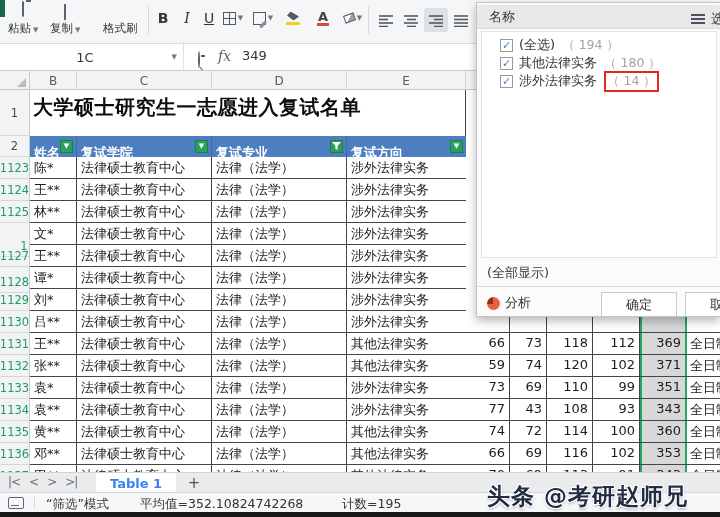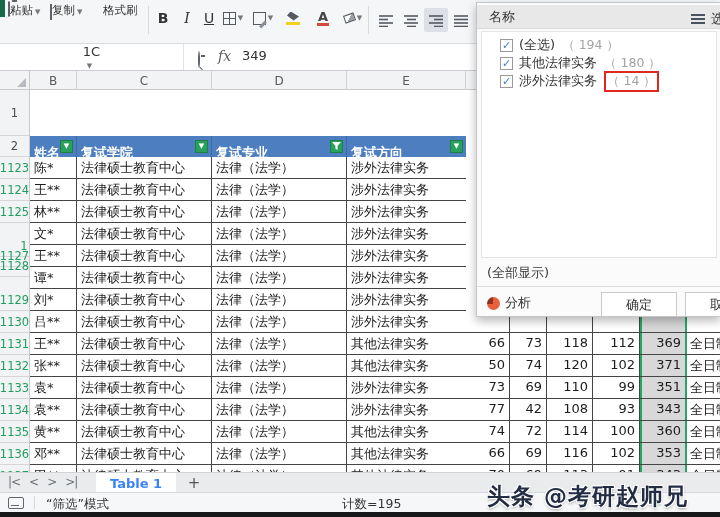--- a/index.html
+++ b/index.html
@@ -5,21 +5,21 @@
   * { margin:0; padding:0; box-sizing:border-box; }
   html,body { background:#fff; }
   .app {
     position:relative; width:720px; height:517px; overflow:hidden;
     font-family:"DejaVu Sans","Liberation Sans",sans-serif; background:#fff;
     font-size:13px; color:#222;
   }
   
   .toolbar { position:absolute; left:0; top:0; width:720px; height:44px; background:#f5f6f7; border-bottom:1px solid #d9dcdf; }
   .green-edge { position:absolute; left:0; top:0; width:5px; height:17px; background:#17694a; }
-  .tbtn { position:absolute; display:flex; flex-direction:row; align-items:center; color:#333; font-size:11.5px; }
+  .tbtn { position:absolute; display:flex; flex-direction:column; align-items:center; color:#333; font-size:11.5px; }
   .tbtn .ticon { height:16px; margin-top:2px; }
   .tbtn .tlabel { margin-top:3px; white-space:nowrap; }
   .caret { font-size:7px; color:#777; margin-left:2px; }
   .clip-icon { width:13px; height:13px; border:1.2px solid #5f646b; border-radius:2px; position:relative; }
   .clip-icon:before { content:""; position:absolute; left:3px; top:-3px; width:5px; height:3px; background:#5f646b; }
   .copy-icon { width:11px; height:12px; border:1.2px solid #5f646b; position:relative; background:#f5f6f7; }
   .copy-icon:before { content:""; position:absolute; left:-4px; top:-4px; width:11px; height:12px; border:1.2px solid #5f646b; background:#f5f6f7; z-index:-1; }
   .brush-icon { width:12px; height:8px; background:#5f646b; clip-path:polygon(0 0,100% 0,100% 45%,60% 45%,60% 100%,40% 100%,40% 45%,0 45%); }
   .fmt { position:absolute; top:6px; width:22px; height:24px; display:flex; align-items:center; justify-content:center; color:#333; font-size:14px; }
   .sep { position:absolute; top:6px; width:1px; height:28px; background:#d8dadd; }
@@ -29,21 +29,21 @@
   .pen-icon:before { content:""; position:absolute; right:-2px; bottom:-2px; width:8px; height:3px; background:#8a8f96; transform:rotate(-45deg); }
   .bucket-icon { width:12px; height:9px; background:#555a61; clip-path:polygon(30% 0,100% 55%,55% 100%,0 45%); }
   .ylw-bar { width:14px; height:3px; background:#f3cf1e; margin-top:1px; }
   .red-bar { width:12px; height:3px; background:#d6493c; margin-top:1px; }
   .a-glyph { font-size:13px; font-weight:bold; color:#444; line-height:11px; }
   .eraser-icon { width:11px; height:8px; background:linear-gradient(135deg,#fff 50%,#9aa0a7 50%); border:1.2px solid #555a61; transform:rotate(-20deg); }
   .align-btn { position:absolute; top:8px; width:24px; height:24px; display:flex; align-items:center; justify-content:center; border-radius:2px; }
   .align-btn.active { background:#dde1e6; }
   
   .fbar { position:absolute; left:0; top:44px; width:720px; height:27px; background:#fff; border-bottom:1px solid #c9cdd1; }
-  .namebox { position:absolute; left:0; top:0; width:184px; height:26px; border-right:1px solid #e0e2e5; display:flex; align-items:center;flex-direction:column; }
+  .namebox { position:absolute; left:0; top:0; width:184px; height:26px; border-right:1px solid #e0e2e5; display:flex; align-items:center; }
   .namebox .nval { flex:1; text-align:center; font-size:13px; color:#333; }
   .namebox .caret { margin-right:6px; }
   .mag { position:relative; width:10px; height:10px; border:1.4px solid #5a5f66; border-radius:50%; }
   .mag:before { content:""; position:absolute; left:2px; top:3.2px; width:4px; height:1.4px; background:#5a5f66; }
   .mag:after { content:""; position:absolute; right:-3.5px; bottom:-2.5px; width:4px; height:1.4px; background:#5a5f66; transform:rotate(45deg); }
   .fx { font-family:"DejaVu Serif","Liberation Serif",serif; font-style:italic; font-size:14px; color:#5a5f66; }
   .fval { position:absolute; left:242px; top:4px; font-size:13px; color:#333; }
   
   .colhead { position:absolute; left:0; top:71px; width:476px; height:19px; background:#f2f3f4; border-bottom:1px solid #c9c9c9; }
   .colhead .cell { position:absolute; top:0; height:19px; border-right:1px solid #d2d2d2; color:#5a5a5a; font-size:12px; display:flex; align-items:center; justify-content:center; }
@@ -210,33 +210,36 @@
 
   <div class="gutter">
     <div class="gcell" style="top:0;height:46px;">1</div>
     <div class="gcell" style="top:46px;height:21px;">2</div>
     <div id="gutter-rows">
         <div class="gcell green" style="top: 67px; height: 22px;">1123</div>
         <div class="gcell green" style="top: 89px; height: 22px;">1124</div>
         <div class="gcell green" style="top: 111px; height: 22px;">1125</div>
         <div class="gcell green" style="top: 145px; height: 22px; padding-left: 35px;">1126</div>
         <div class="gcell green" style="top: 155px; height: 22px;">1127</div>
-        <div class="gcell green" style="top: 165px; height: 22px;">1128</div>
+        <div class="gcell green" style="top: 181px; height: 22px;">1128</div>
         <div class="gcell green" style="top: 199px; height: 22px;">1129</div>
         <div class="gcell green" style="top: 221px; height: 22px;">1130</div>
         <div class="gcell green" style="top: 243px; height: 22px;">1131</div>
         <div class="gcell green" style="top: 265px; height: 22px;">1132</div>
         <div class="gcell green" style="top: 287px; height: 22px;">1133</div>
         <div class="gcell green" style="top: 309px; height: 22px;">1134</div>
         <div class="gcell green" style="top: 331px; height: 22px;">1135</div>
         <div class="gcell green" style="top: 353px; height: 22px;">1136</div>
         <div class="gcell green" style="top: 375px; height: 22px;">1137</div>
       </div>
   </div>
 
+  <div class="titlecell">
+    <div class="t">大学硕士研究生一志愿进入复试名单</div>
+  </div>
 
   <div class="hdrrow">
     <div class="hcell" style="width:47px;">
       <span>姓名</span>
       <span class="fdrop">▼</span>
     </div>
     <div class="hcell" style="width:135px;">
       <span>复试学院</span>
       <span class="fdrop">▼</span>
     </div>
@@ -358,38 +361,38 @@
       </div>
       <div class="rrow" style="top: 22px;">
         <div class="rcell" style="width: 44px;">66</div>
         <div class="rcell" style="width: 37px;">73</div>
         <div class="rcell" style="width: 46px;">118</div>
         <div class="rcell" style="width: 47px;">112</div>
         <div class="rcell selcol" style="width: 47px;">369</div>
         <div class="rcell lastcol" style="width: 33px;">全日制</div>
       </div>
       <div class="rrow" style="top: 44px;">
-        <div class="rcell" style="width: 44px;">50</div>
+        <div class="rcell" style="width: 44px;">59</div>
         <div class="rcell" style="width: 37px;">74</div>
         <div class="rcell" style="width: 46px;">120</div>
         <div class="rcell" style="width: 47px;">102</div>
         <div class="rcell selcol" style="width: 47px;">371</div>
         <div class="rcell lastcol" style="width: 33px;">全日制</div>
       </div>
       <div class="rrow" style="top: 66px;">
         <div class="rcell" style="width: 44px;">73</div>
         <div class="rcell" style="width: 37px;">69</div>
         <div class="rcell" style="width: 46px;">110</div>
         <div class="rcell" style="width: 47px;">99</div>
         <div class="rcell selcol" style="width: 47px;">351</div>
         <div class="rcell lastcol" style="width: 33px;">全日制</div>
       </div>
       <div class="rrow" style="top: 88px;">
         <div class="rcell" style="width: 44px;">77</div>
-        <div class="rcell" style="width: 37px;">42</div>
+        <div class="rcell" style="width: 37px;">43</div>
         <div class="rcell" style="width: 46px;">108</div>
         <div class="rcell" style="width: 47px;">93</div>
         <div class="rcell selcol" style="width: 47px;">343</div>
         <div class="rcell lastcol" style="width: 33px;">全日制</div>
       </div>
       <div class="rrow" style="top: 110px;">
         <div class="rcell" style="width: 44px;">74</div>
         <div class="rcell" style="width: 37px;">72</div>
         <div class="rcell" style="width: 46px;">114</div>
         <div class="rcell" style="width: 47px;">100</div>
@@ -455,20 +458,21 @@
       <span>&gt;|</span>
     </div>
     <div class="sheettab">Table 1</div>
     <div class="addtab">+</div>
   </div>
 
   <div class="statusbar">
     <span class="sicon"></span>
     <span class="sdiv"></span>
     <span class="stext" style="left:46px;">“筛选”模式</span>
+    <span class="stext" style="left:140px;">平均值=352.10824742268</span>
     <span class="stext" style="left:342px;">计数=195</span>
     <span class="stext" style="left:408px;margin-top:28px;">求和=6万8309</span>
   </div>
   <div class="bottomstrip"></div>
 
   <div class="watermark">头条 @考研赵师兄</div>
 
 </div>
 
 </body></html>

